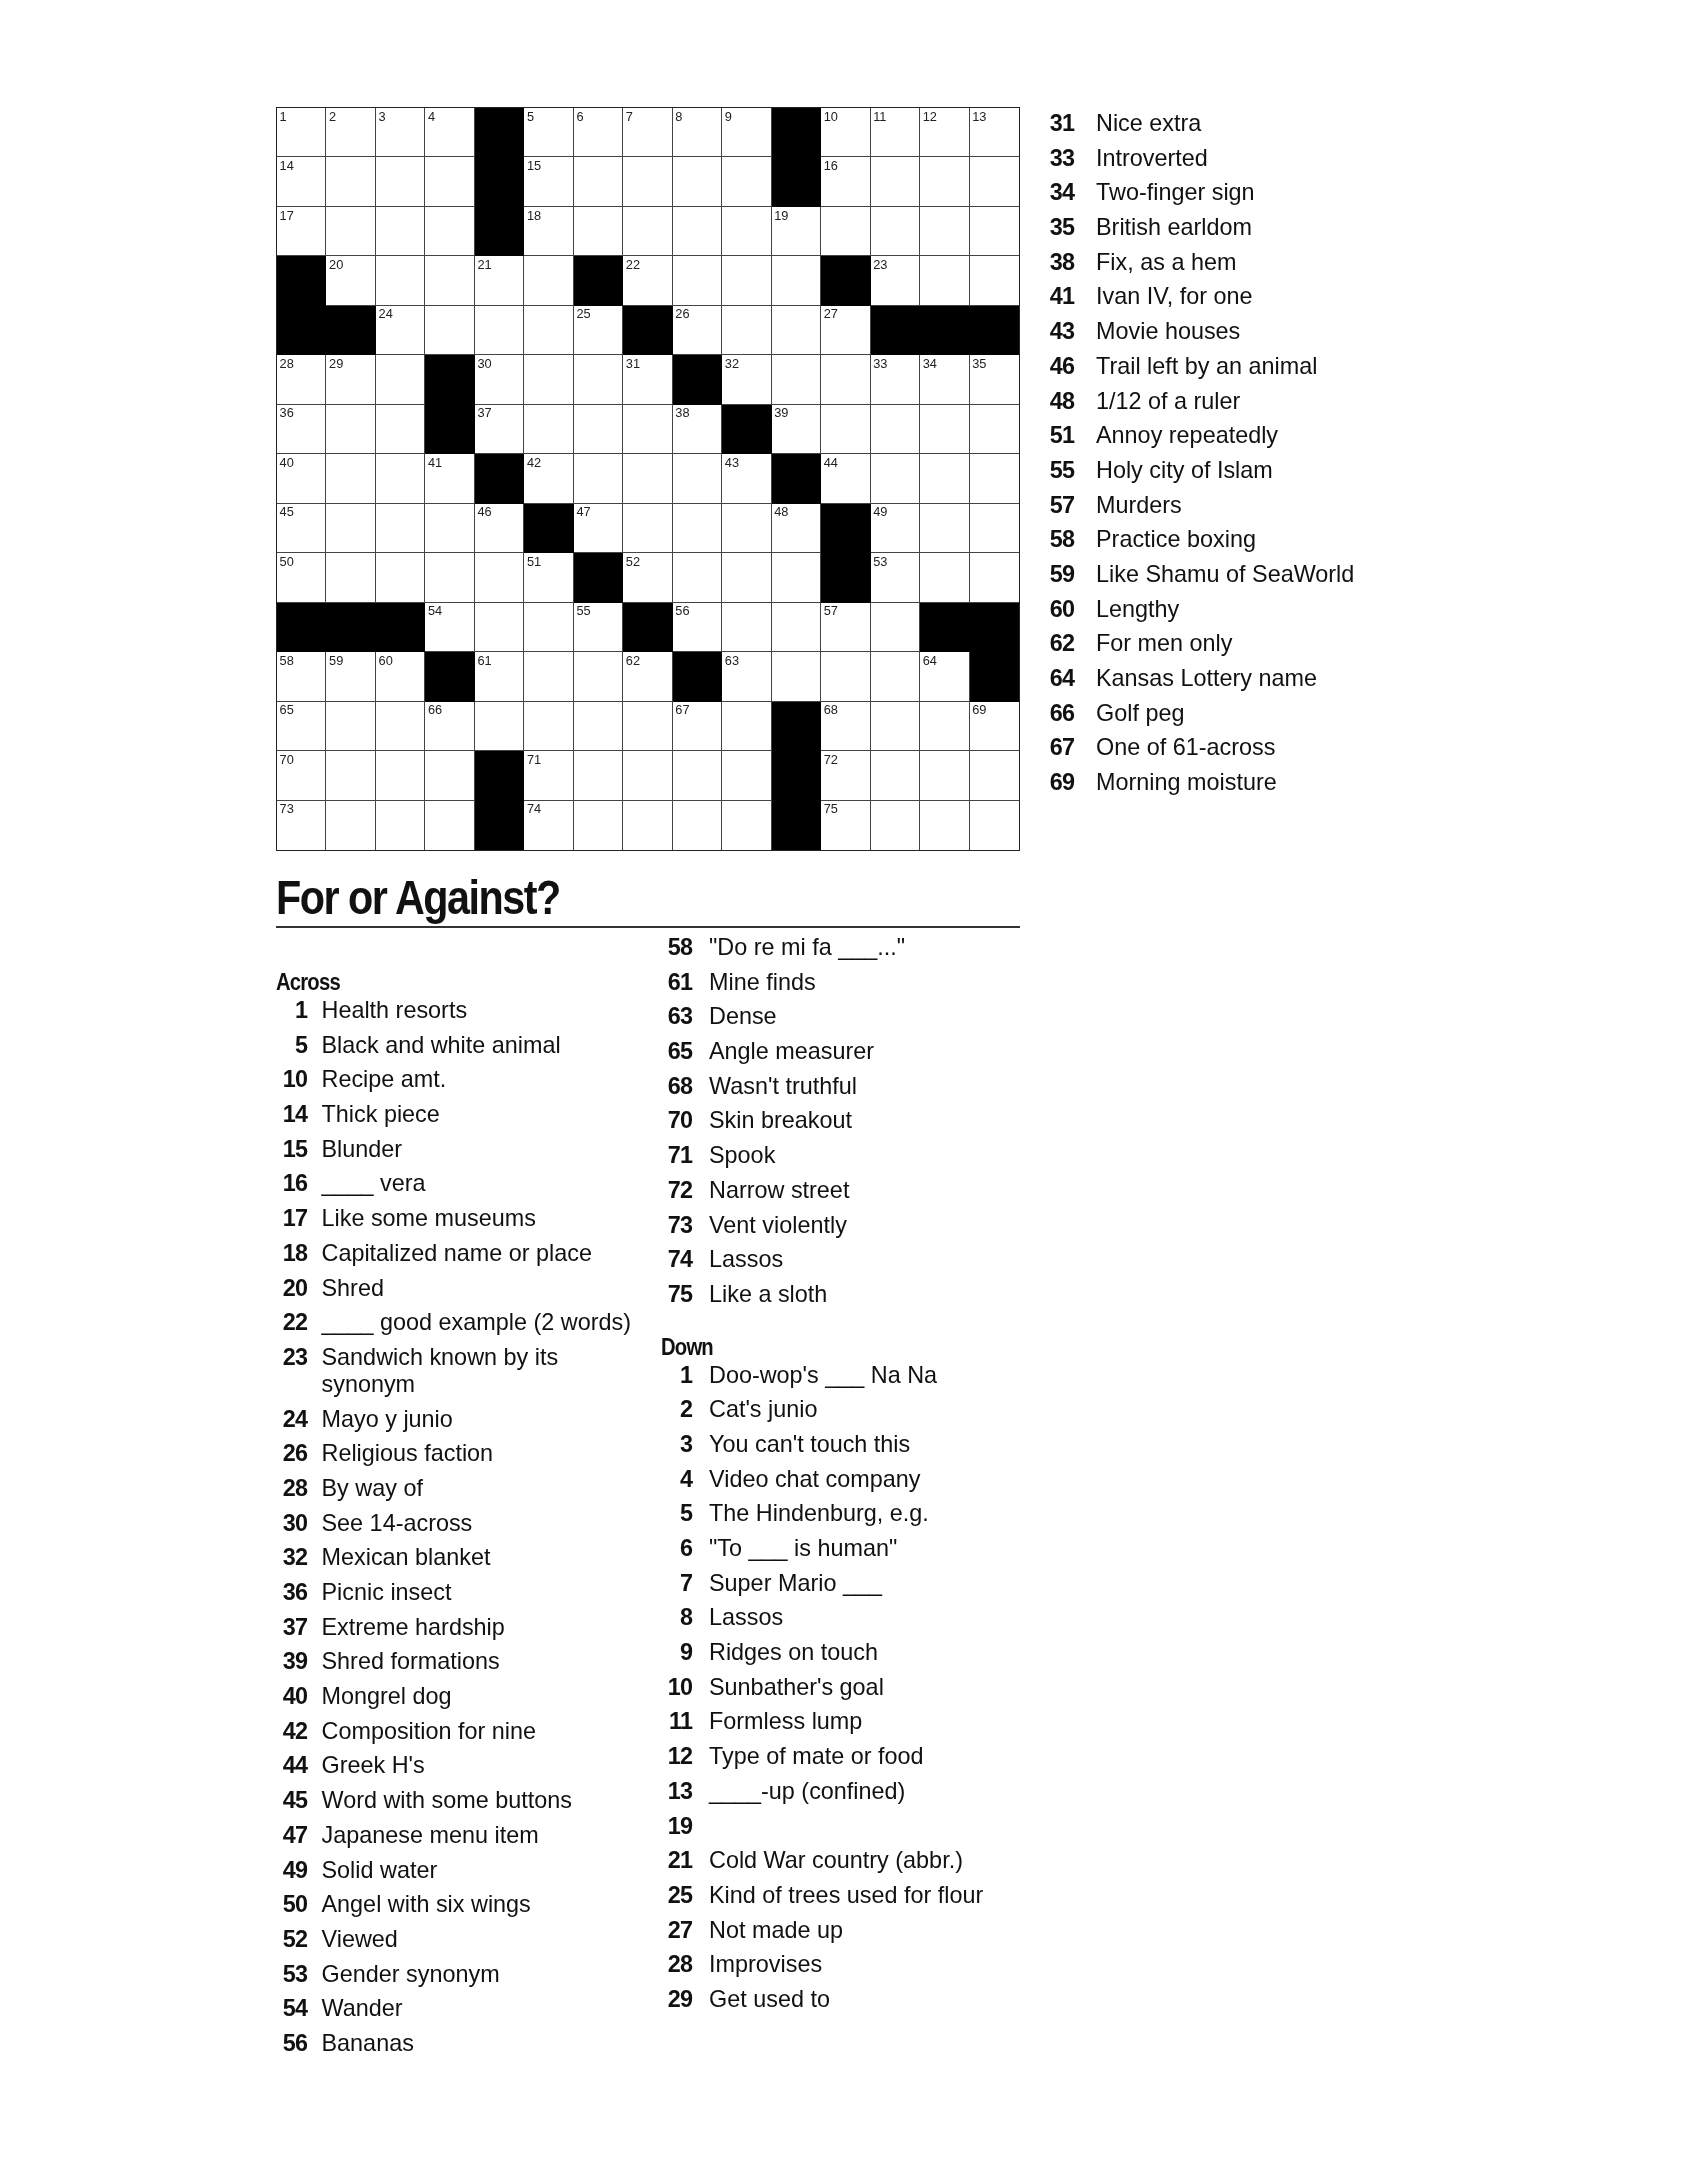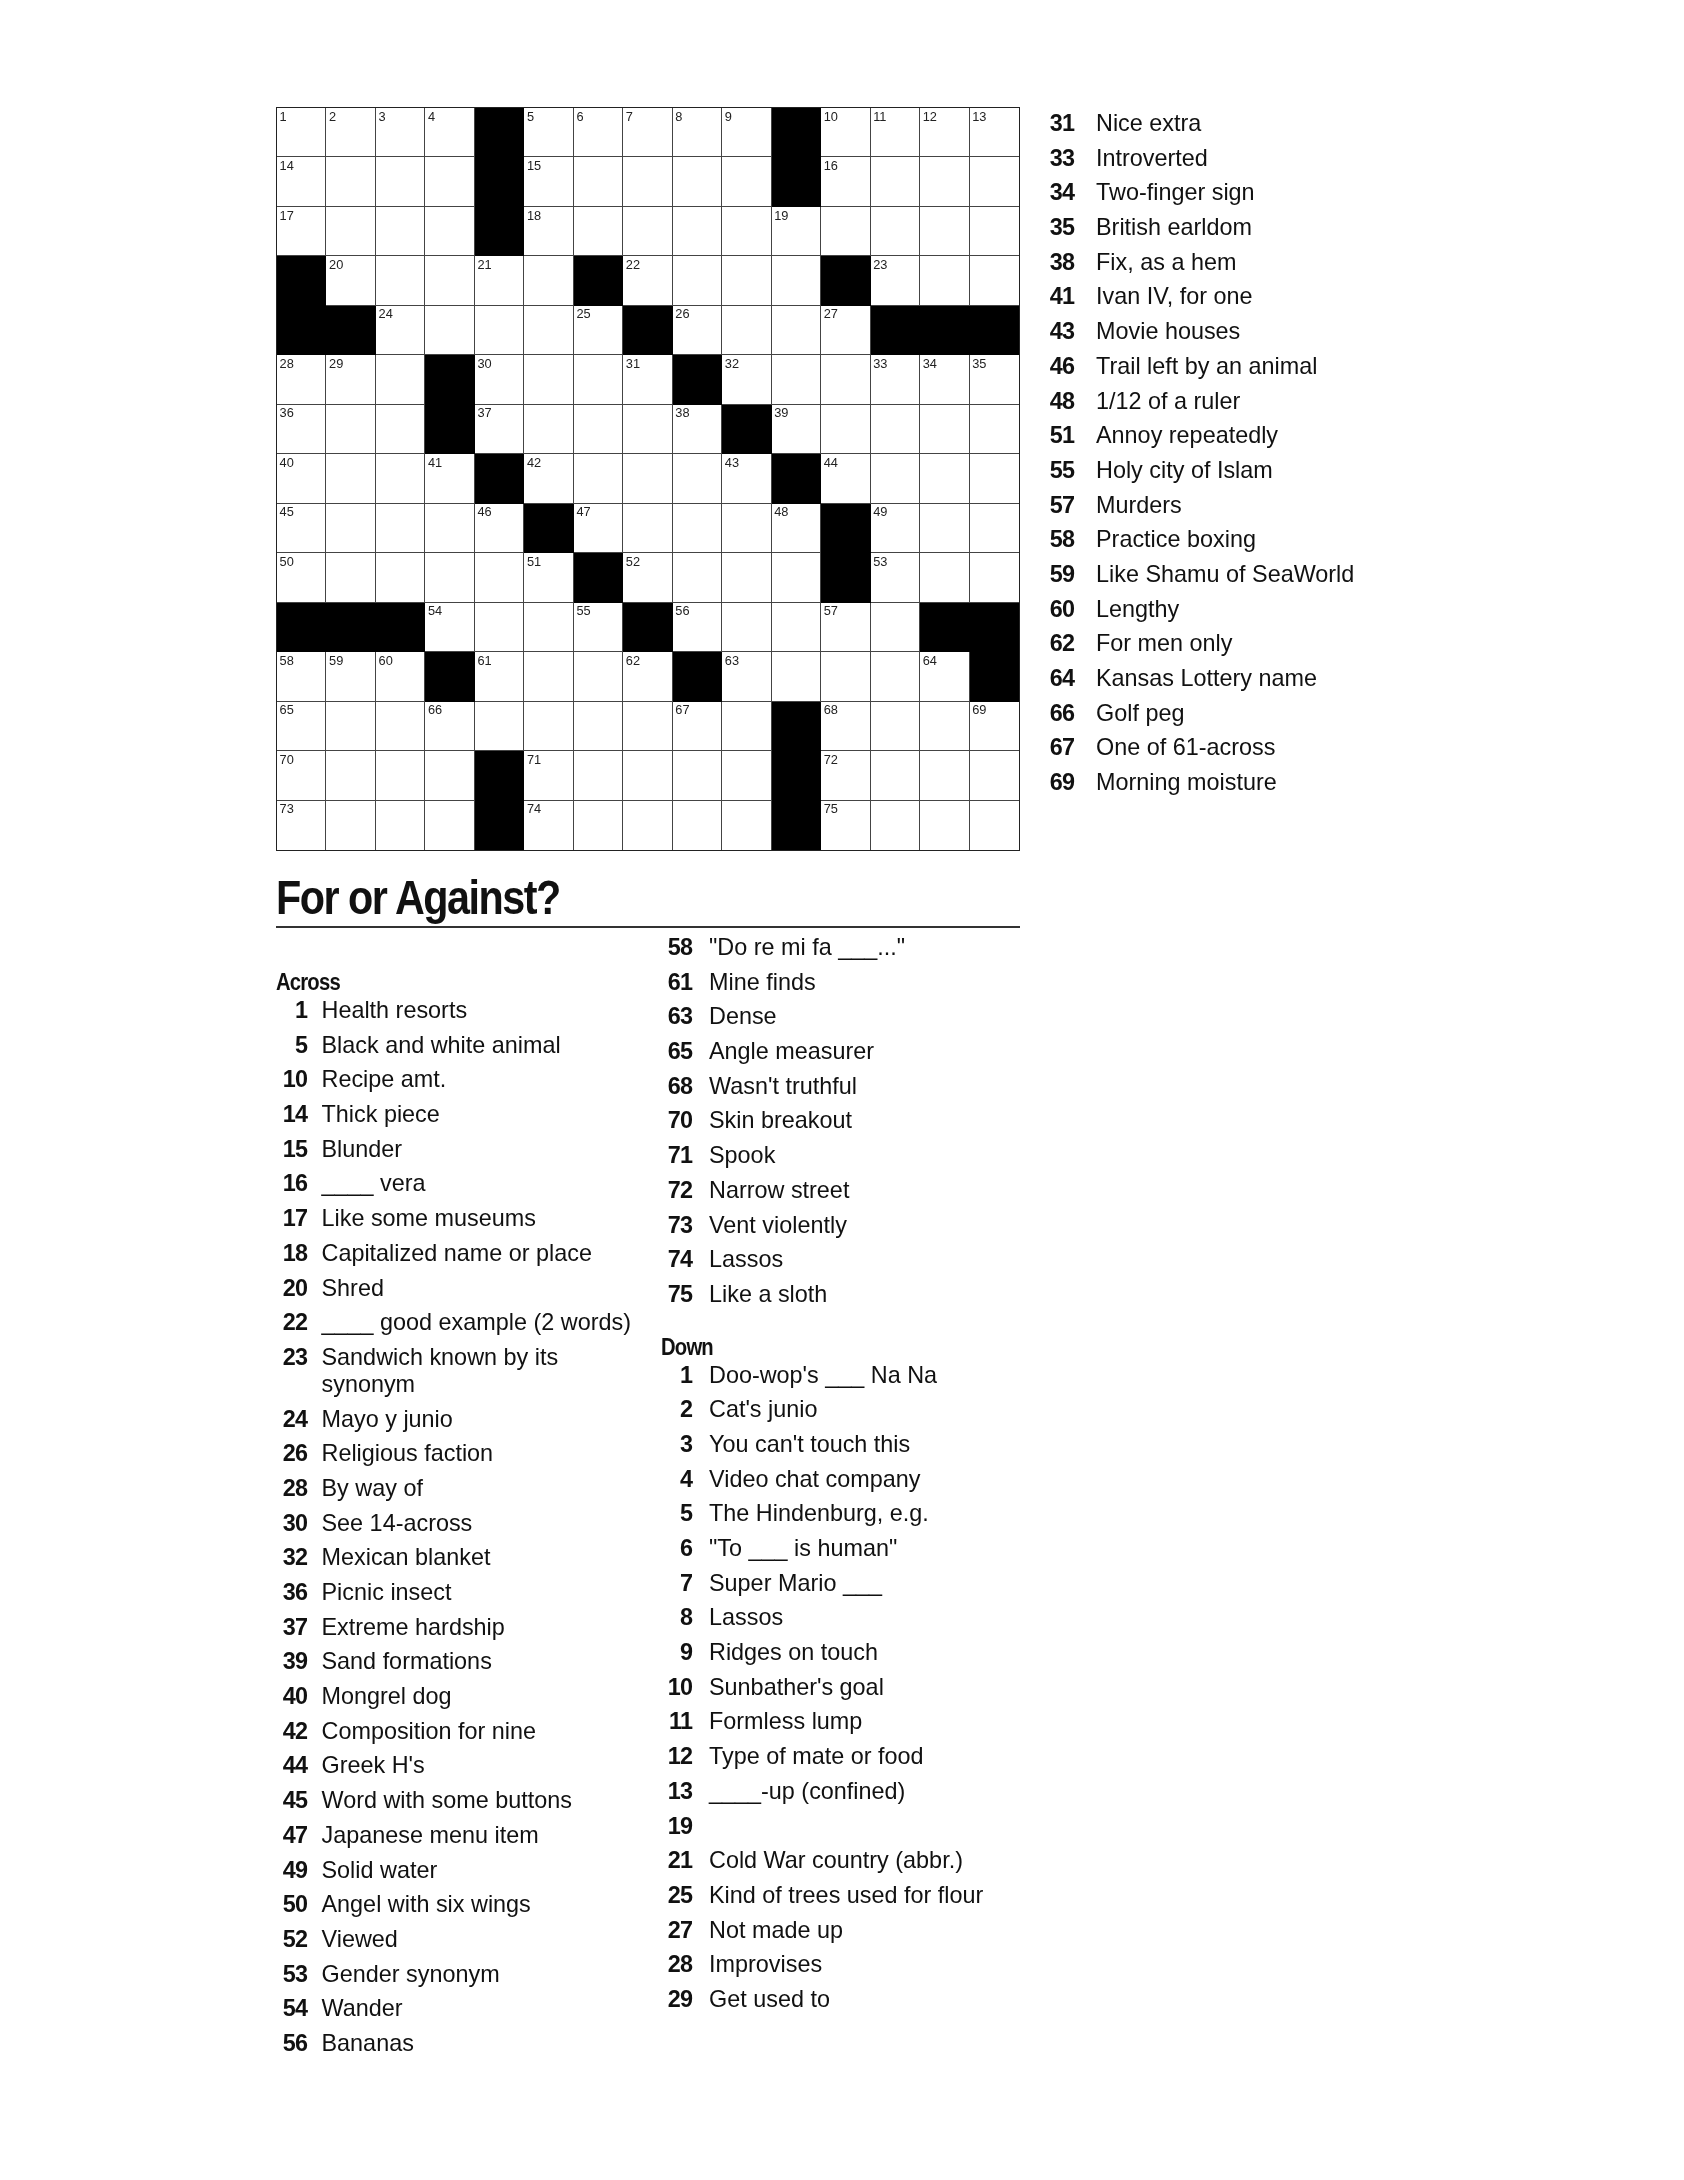--- a/index.html
+++ b/index.html
@@ -535,21 +535,21 @@
       <div class="clue">
         <span class="n">36</span>
         <span class="t">Picnic insect</span>
       </div>
       <div class="clue">
         <span class="n">37</span>
         <span class="t">Extreme hardship</span>
       </div>
       <div class="clue">
         <span class="n">39</span>
-        <span class="t">Sand formations</span>
+        <span class="t">Shred formations</span>
       </div>
       <div class="clue">
         <span class="n">40</span>
         <span class="t">Mongrel dog</span>
       </div>
       <div class="clue">
         <span class="n">42</span>
         <span class="t">Composition for nine</span>
       </div>
       <div class="clue">

